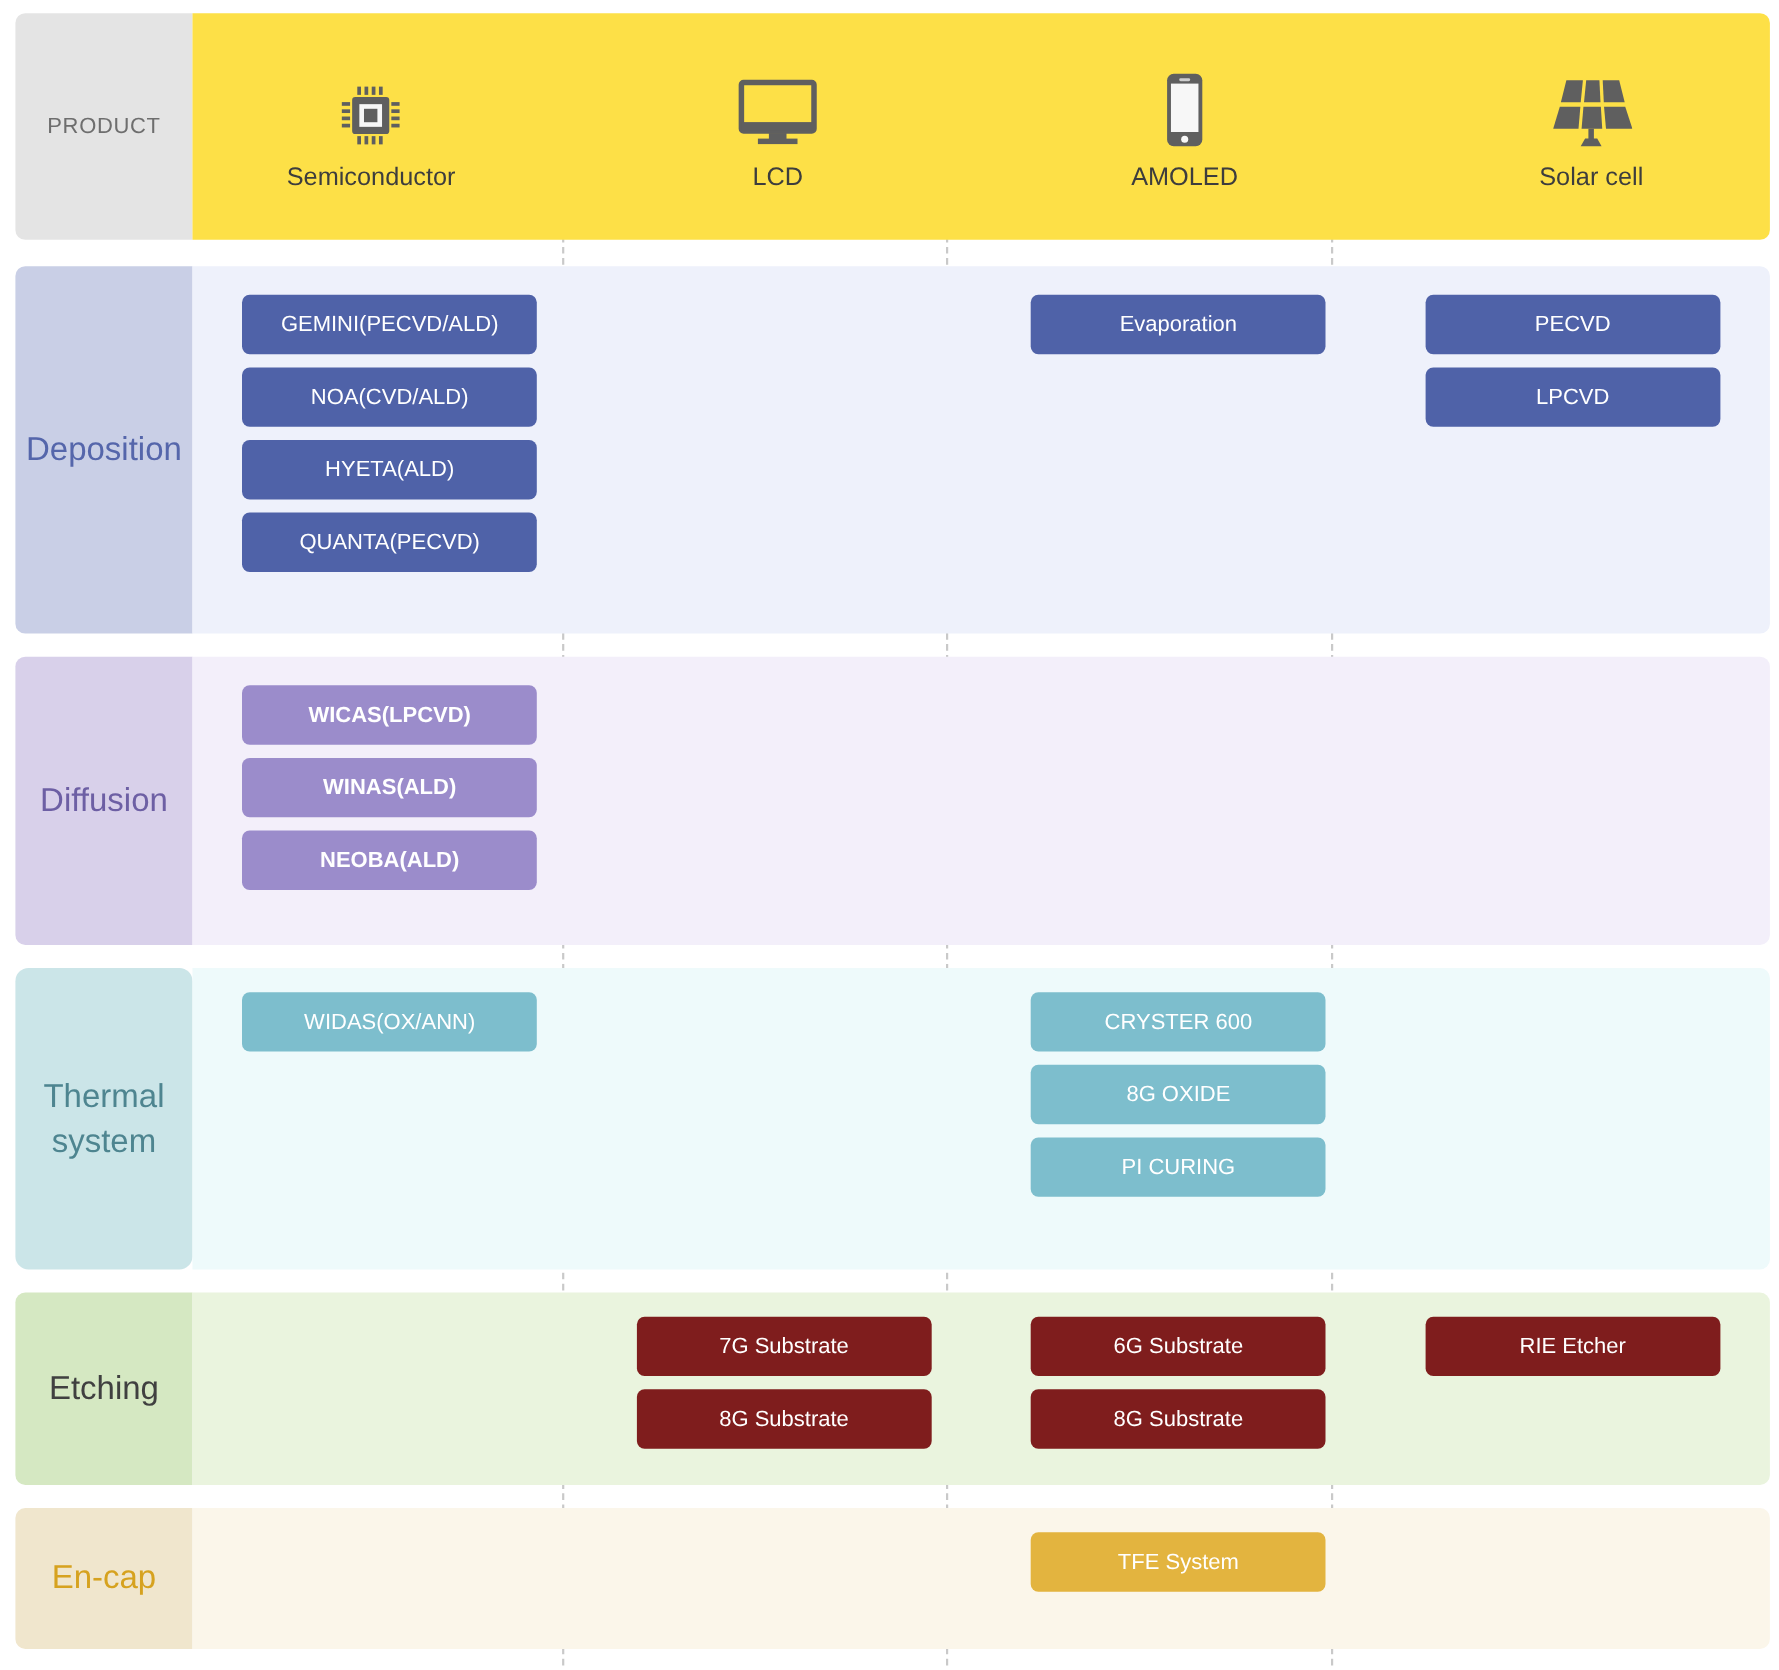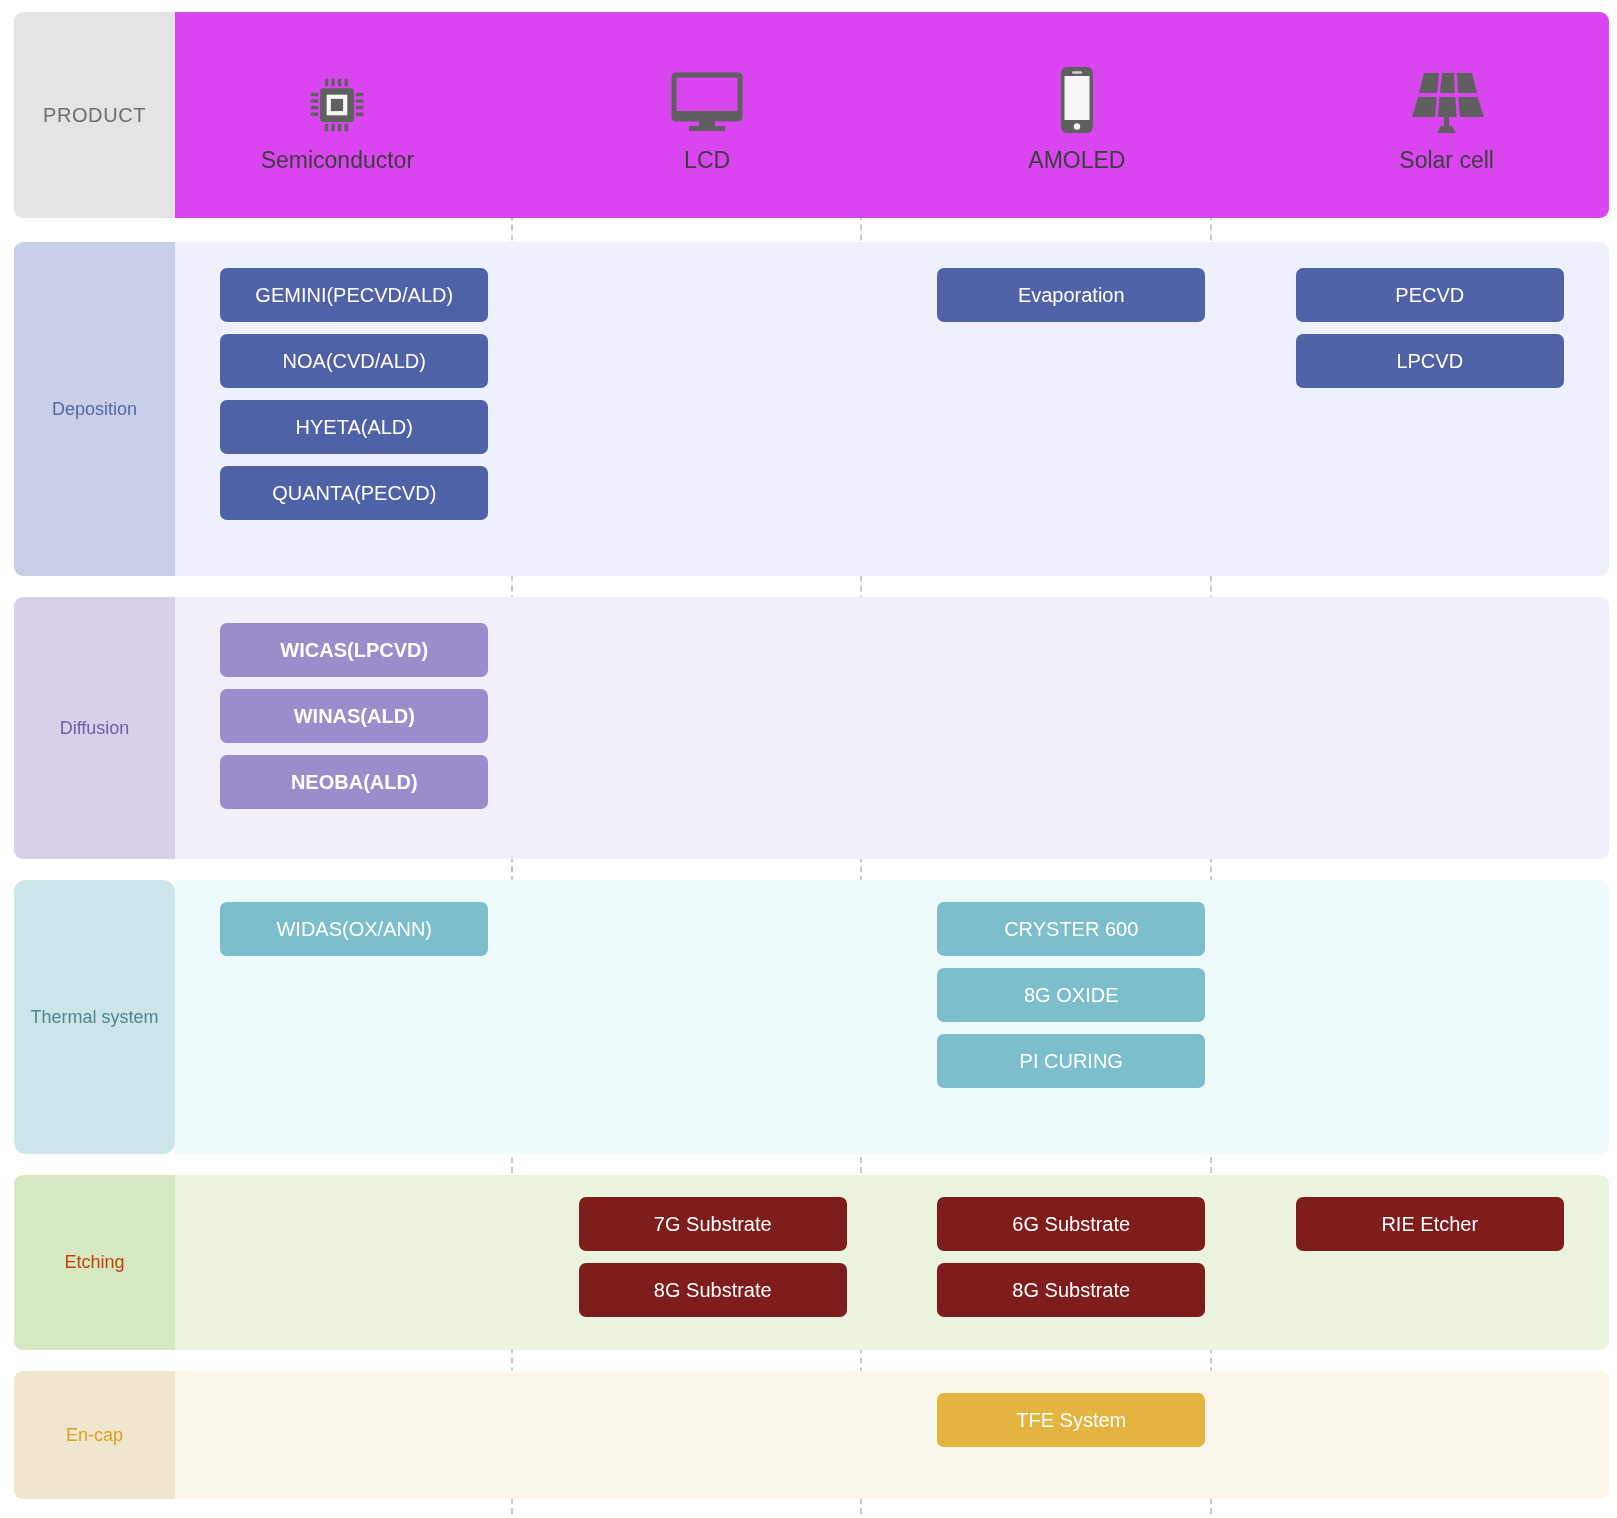--- a/index.html
+++ b/index.html
@@ -52,21 +52,21 @@
     justify-content: center;
   }
   .header-label span {
     font-size: 20px;
     letter-spacing: 0.6px;
     color: #6e6e6e;
   }
   .header-cells {
     flex: 1 1 auto;
     display: flex;
-    background: #d946ef;
+    background: #fde047;
     border-radius: 0 9px 9px 0;
     gap: 45px;
   }
   .header-cell {
     flex: 1 1 0;
     display: flex;
     flex-direction: column;
     align-items: center;
     justify-content: center;
     gap: 12px;
@@ -93,21 +93,21 @@
   .row-label {
     flex: 0 0 161px;
     border-radius: 9px 0 0 9px;
     display: flex;
     align-items: center;
     justify-content: center;
     text-align: center;
     padding: 0 8px;
   }
   .row-label span {
-    font-size: 18px;
+    font-size: 30px;
     line-height: 1.38;
     text-align: center;
   }
   .row-cells {
     flex: 1 1 auto;
     display: flex;
     border-radius: 0 9px 9px 0;
   }
   .cell {
     flex: 1 1 0;
@@ -142,21 +142,21 @@
   .row.diffusion .row-label span { color: #6d5fa4; }
   .row.diffusion .chip        { background: #9b8ccb; }
 
   .row.thermal .row-label     { background: #cbe5e8; border-radius: 12px; }
   .row.thermal .row-cells     { background: #eefafb; }
   .row.thermal .row-label span { color: #4e8590; }
   .row.thermal .chip          { background: #7dbecd; }
 
   .row.etching .row-label     { background: #d5e8c2; }
   .row.etching .row-cells     { background: #eaf4de; }
-  .row.etching .row-label span { color: #c2410c; }
+  .row.etching .row-label span { color: #404040; }
   .row.etching .chip          { background: #7f1d1d; }
 
   .row.encap .row-label       { background: #f0e6cd; }
   .row.encap .row-cells       { background: #fbf6ea; }
   .row.encap .row-label span  { color: #d6a21f; }
   .row.encap .chip            { background: #e3b43f; }
 
   
   .row.deposition { height: 334px; }
   .row.diffusion  { height: 262px; }

